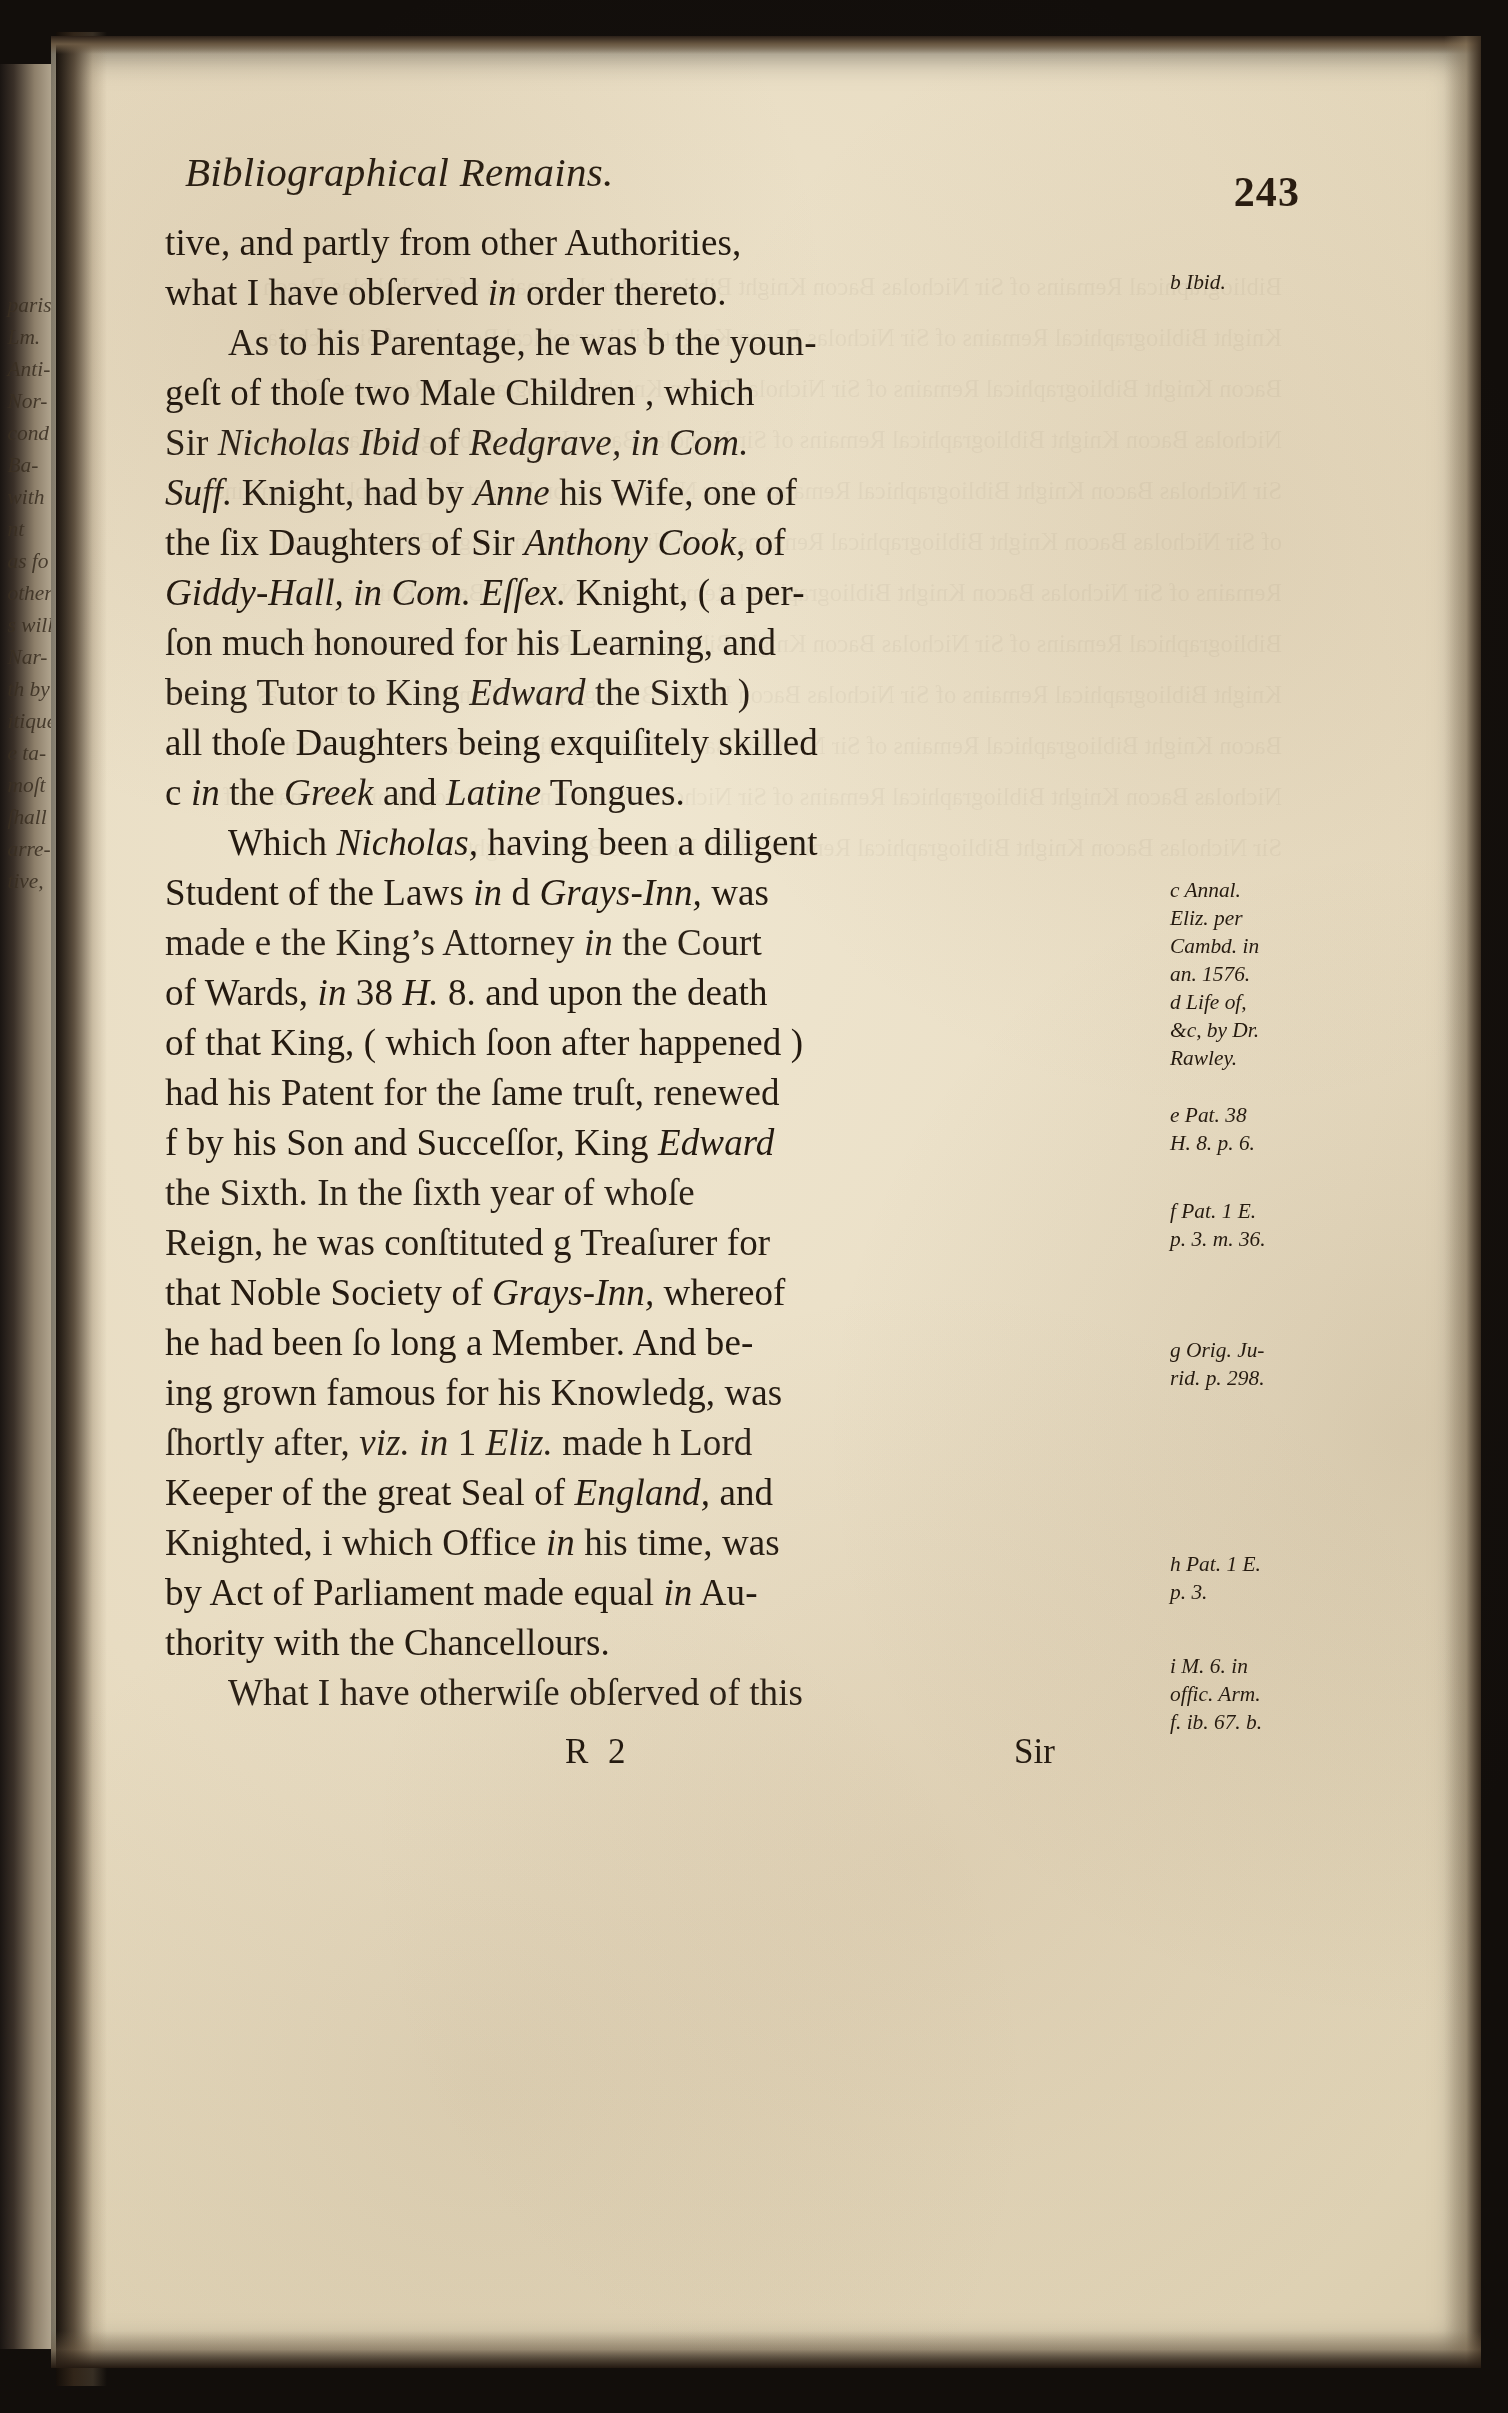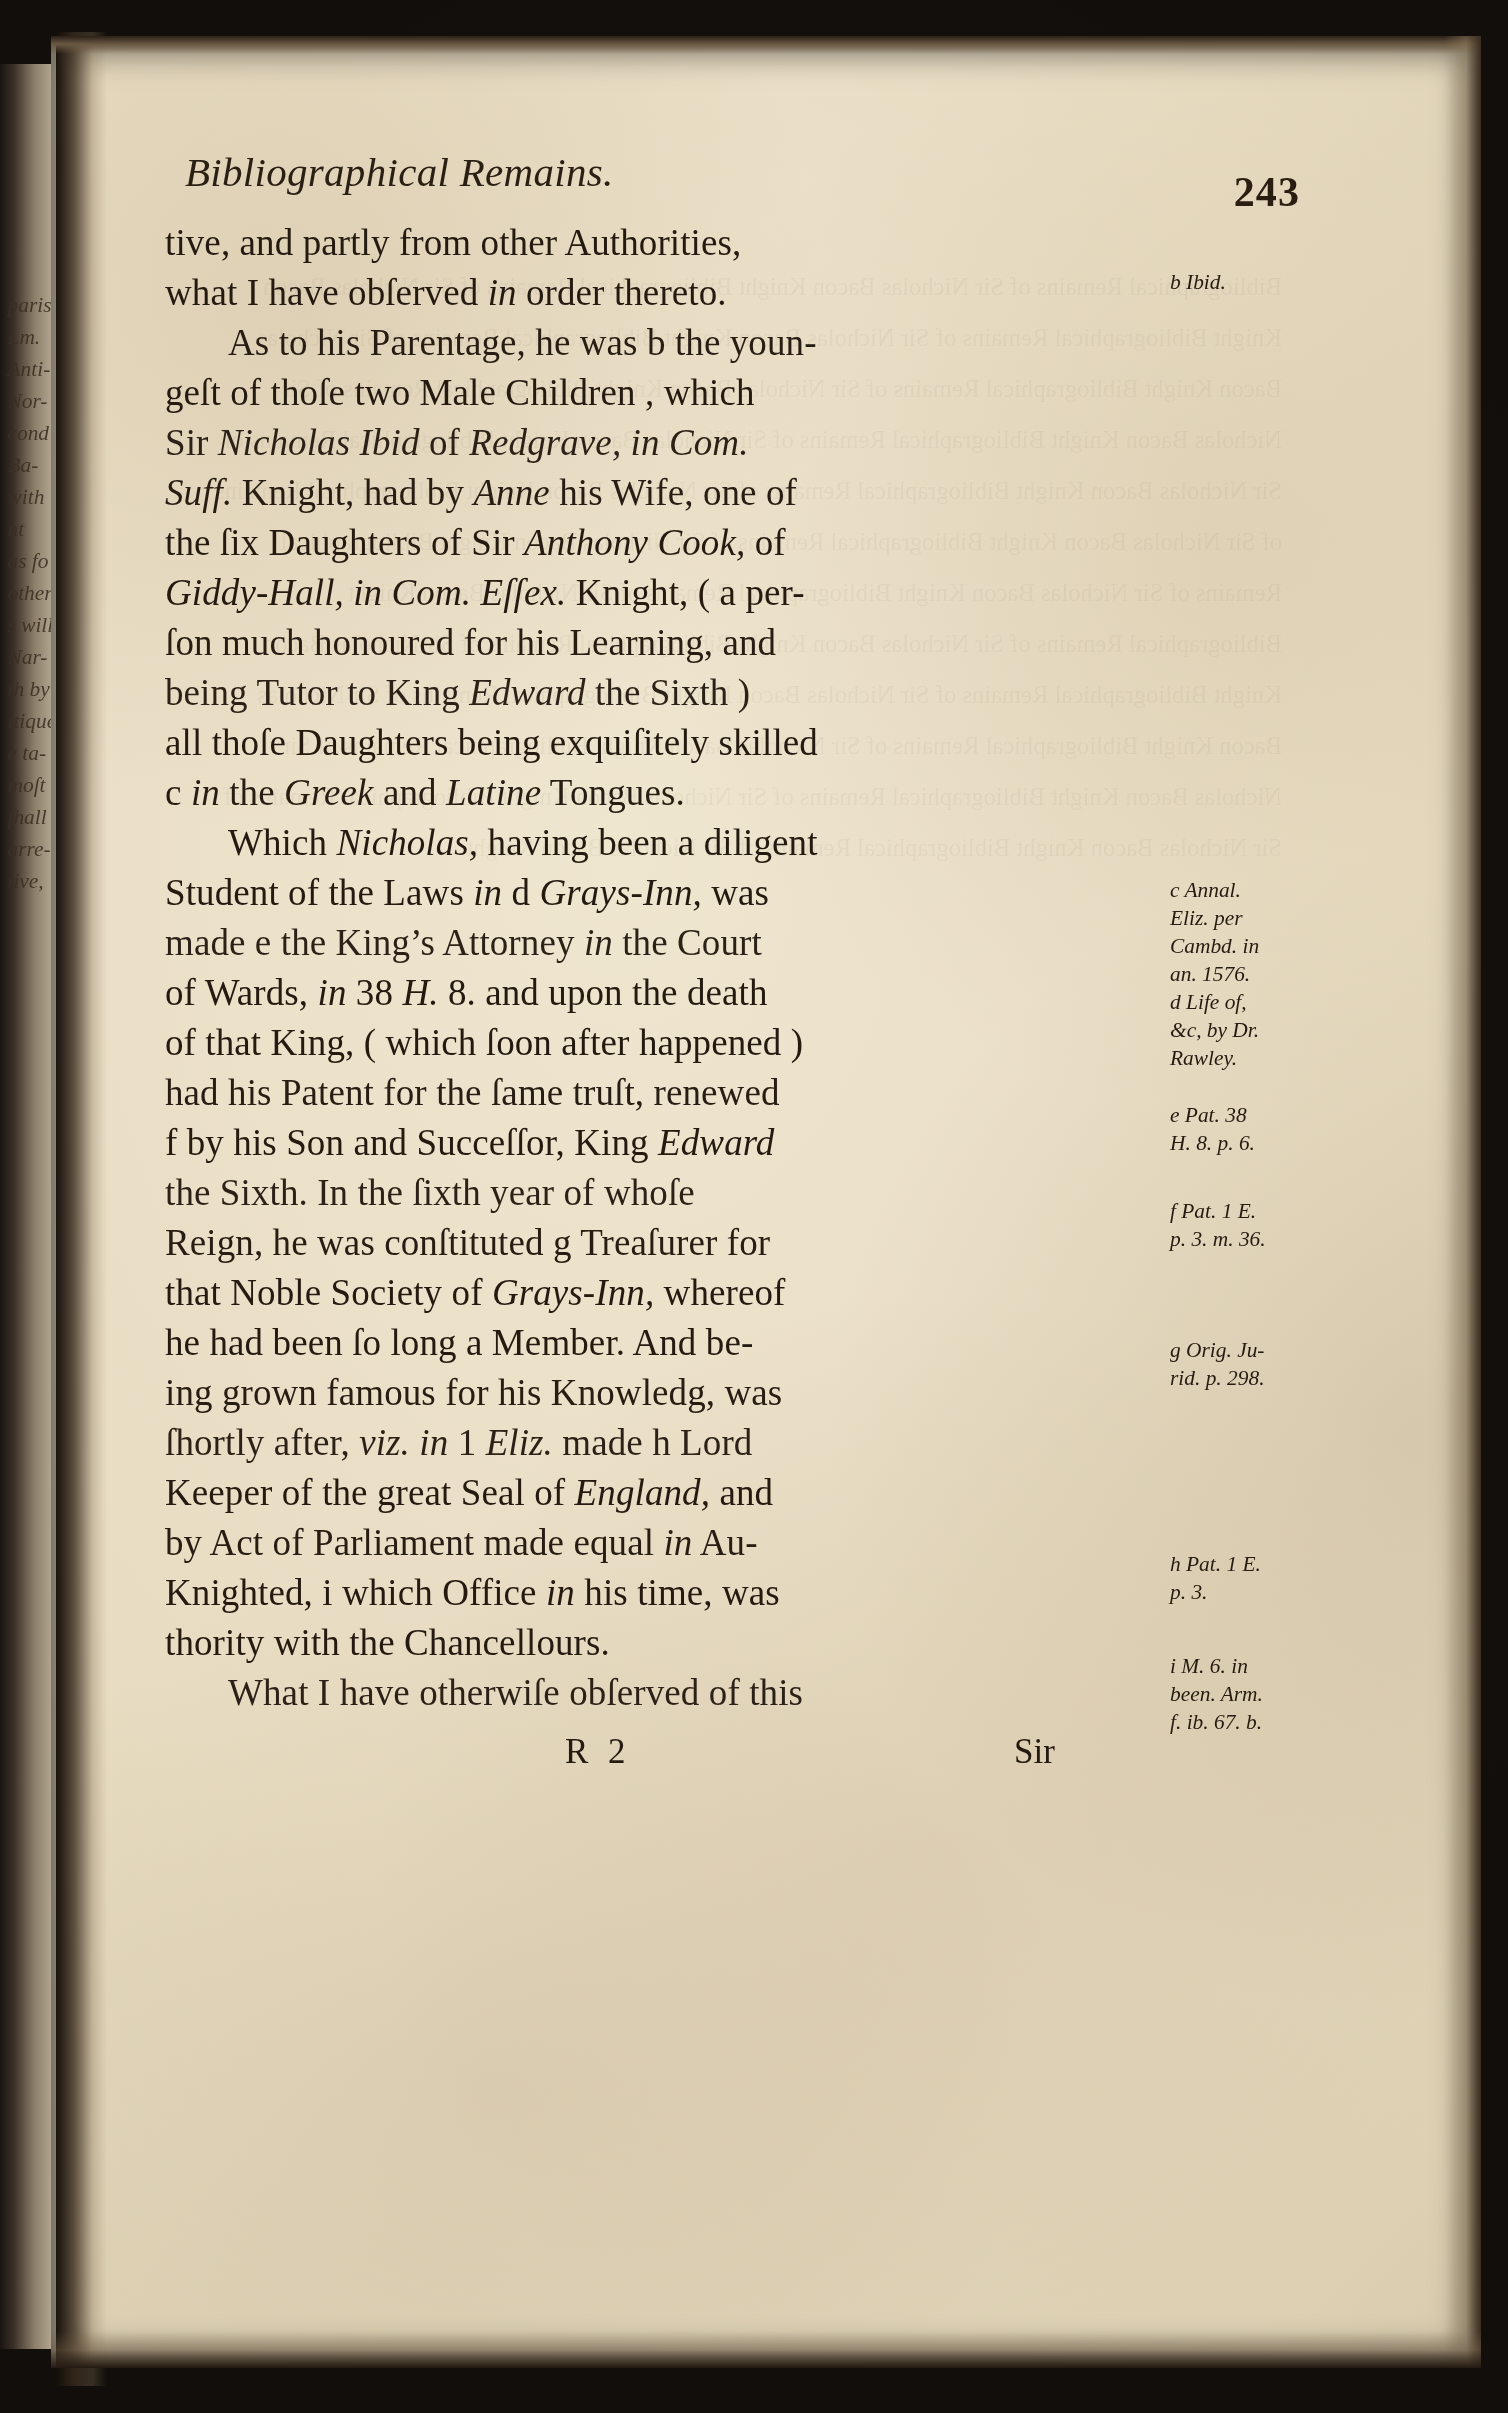--- a/index.html
+++ b/index.html
@@ -284,22 +284,22 @@
           <div class="line">of that King, ( which ſoon after happened )</div>
           <div class="line">had his Patent for the ſame truſt, renewed</div>
           <div class="line">f by his Son and Succeſſor, King <span class="it">Edward</span></div>
           <div class="line">the Sixth.    In the ſixth year of whoſe</div>
           <div class="line">Reign, he was conſtituted g Treaſurer for</div>
           <div class="line">that Noble Society of <span class="it">Grays-Inn,</span> whereof</div>
           <div class="line">he had been ſo long a Member.   And be-</div>
           <div class="line">ing grown famous for his Knowledg, was</div>
           <div class="line">ſhortly after, <span class="it">viz.</span> <span class="it">in</span> 1 <span class="it">Eliz.</span> made h Lord</div>
           <div class="line">Keeper of the great Seal of <span class="it">England,</span> and</div>
+          <div class="line">Knighted, i which Office <span class="it">in</span> his time, was</div>
           <div class="line">by Act of Parliament made equal <span class="it">in</span> Au-</div>
-          <div class="line">Knighted, i which Office <span class="it">in</span> his time, was</div>
           <div class="line">thority with the Chancellours.</div>
           <div class="line indent">What I have otherwiſe obſerved of this</div>
         </div>
       <div class="marginalia" id="margin-col">
           <div class="note" style="top: 50px; font-family: Liberation Serif, serif;">
             <div><span class="it">b Ibid.</span></div>
           </div>
           <div class="note" style="top: 658px;">
             <div><span class="it">c Annal.</span></div>
             <div><span class="it">Eliz. per</span></div>
@@ -320,21 +320,21 @@
           <div class="note" style="top: 1118px;">
             <div><span class="it">g Orig. Ju-</span></div>
             <div><span class="it">rid. p. 298.</span></div>
           </div>
           <div class="note" style="top: 1332px;">
             <div><span class="it">h Pat. 1 E.</span></div>
             <div><span class="it">p. 3.</span></div>
           </div>
           <div class="note" style="top: 1434px;">
             <div><span class="it">i M. 6. in</span></div>
-            <div><span class="it">been. Arm.</span></div>
+            <div><span class="it">offic. Arm.</span></div>
             <div><span class="it">f. ib. 67. b.</span></div>
           </div>
         </div>
     </div>
 
     <div class="footline">
       <div class="sig">R  2</div>
       <div class="catch">Sir</div>
     </div>
 

